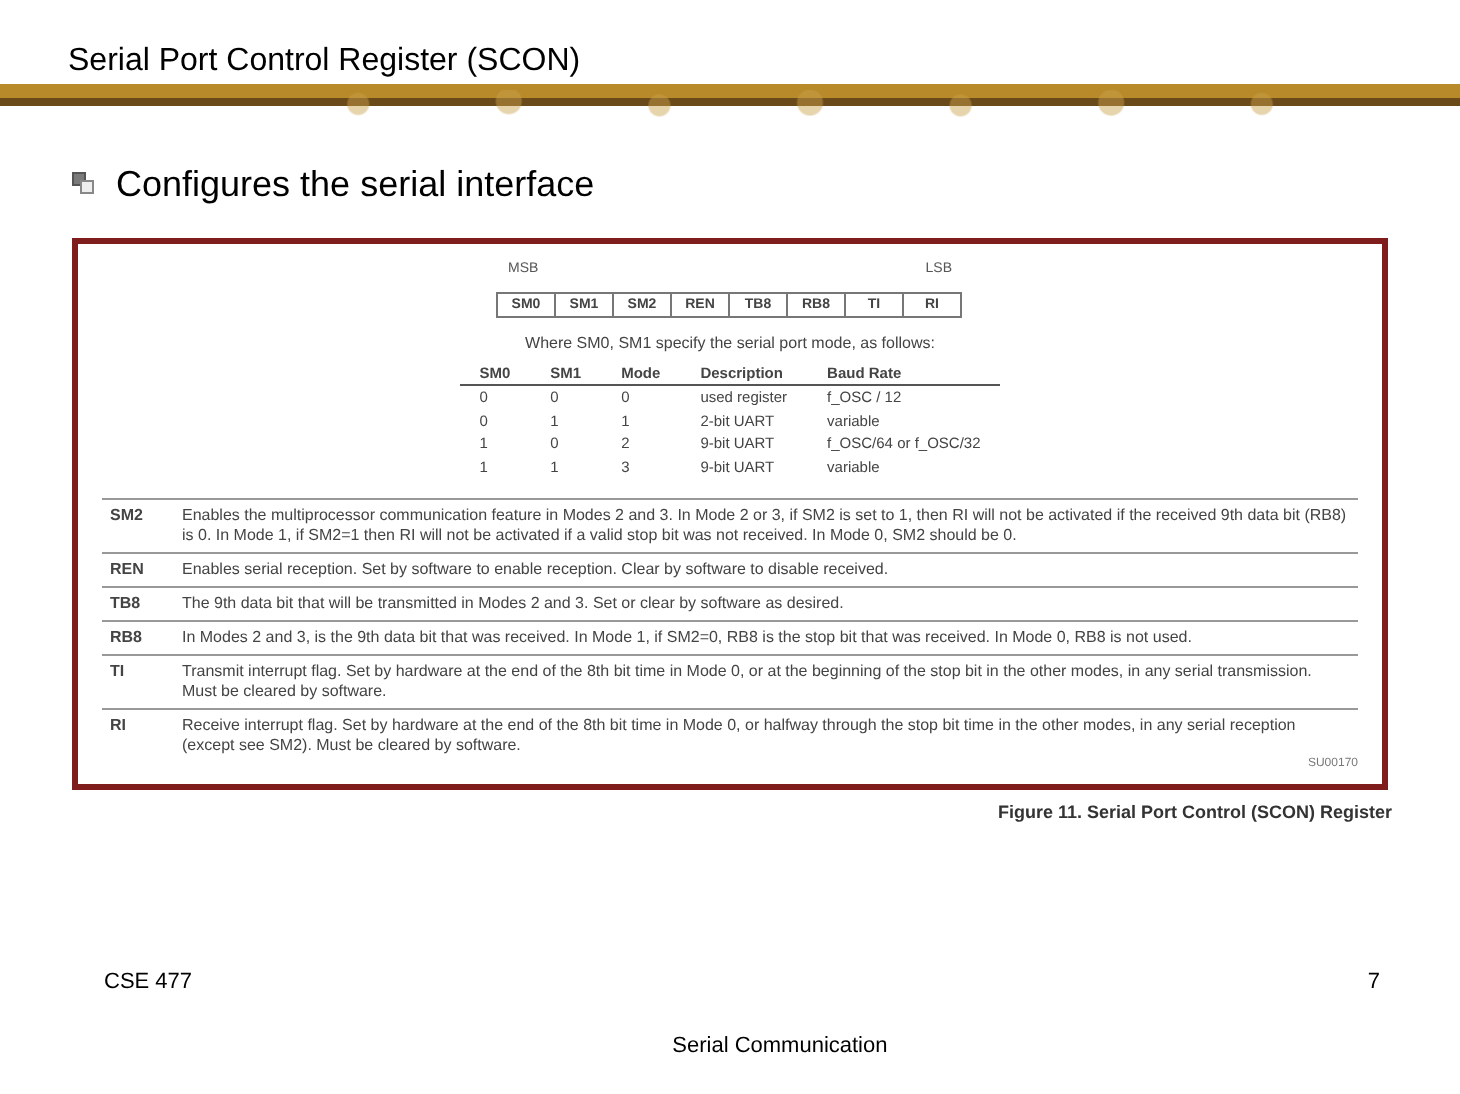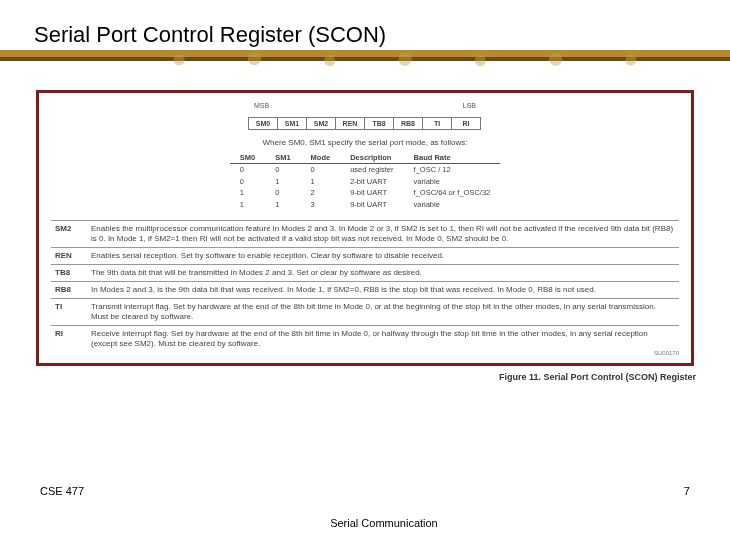--- a/index.html
+++ b/index.html
@@ -11,21 +11,21 @@
     background: #ffffff;
     font-family: Arial, Helvetica, sans-serif;
     position: relative;
     overflow: hidden;
   }
   .slide {
     padding: 22px 34px 0 34px;
   }
   .title {
     font-family: "Comic Sans MS", "Comic Sans", cursive, sans-serif;
-    font-size: 22px;
+    font-size: 16px;
     font-weight: 400;
     color: #000;
     margin-bottom: 2px;
   }
   .rule-wrap {
     position: relative;
     height: 22px;
     margin-bottom: 18px;
   }
   .rule-gold {
@@ -169,21 +169,21 @@
     color: #333;
   }
   .fig-id {
     text-align: right;
     font-size: 6px;
     color: #777;
     margin-top: -2px;
   }
   .footer {
     position: absolute;
-    left: 0;
+    left: 12px;
     right: 0;
     bottom: 18px;
     padding: 0 40px;
     display: flex;
     justify-content: space-between;
     font-size: 11px;
     color: #000;
   }
   .footer .course { font-family: Arial, sans-serif; }
   .footer .topic { font-family: Arial, sans-serif; margin-top: 32px; }
@@ -195,20 +195,27 @@
 <div class="slide">
 
   <div class="title">Serial Port Control Register (SCON)</div>
 
   <div class="rule-wrap">
     <div class="rule-gold"></div>
     <div class="rule-brown"></div>
     <div class="rule-scribble"></div>
   </div>
 
+  <div class="bullet-row">
+    <div class="bullet-icon">
+      <div class="sq a"></div>
+        <div class="sq b"></div>
+    </div>
+    <div class="bullet-text">Configures the serial interface</div>
+  </div>
 
   <div class="figure">
 
     <div class="reg-labels">
       <span class="reg-msb">MSB</span>
       <span class="reg-lsb">LSB</span>
     </div>
 
     <div class="reg-diagram">
       <div class="reg-cell">SM0</div>

